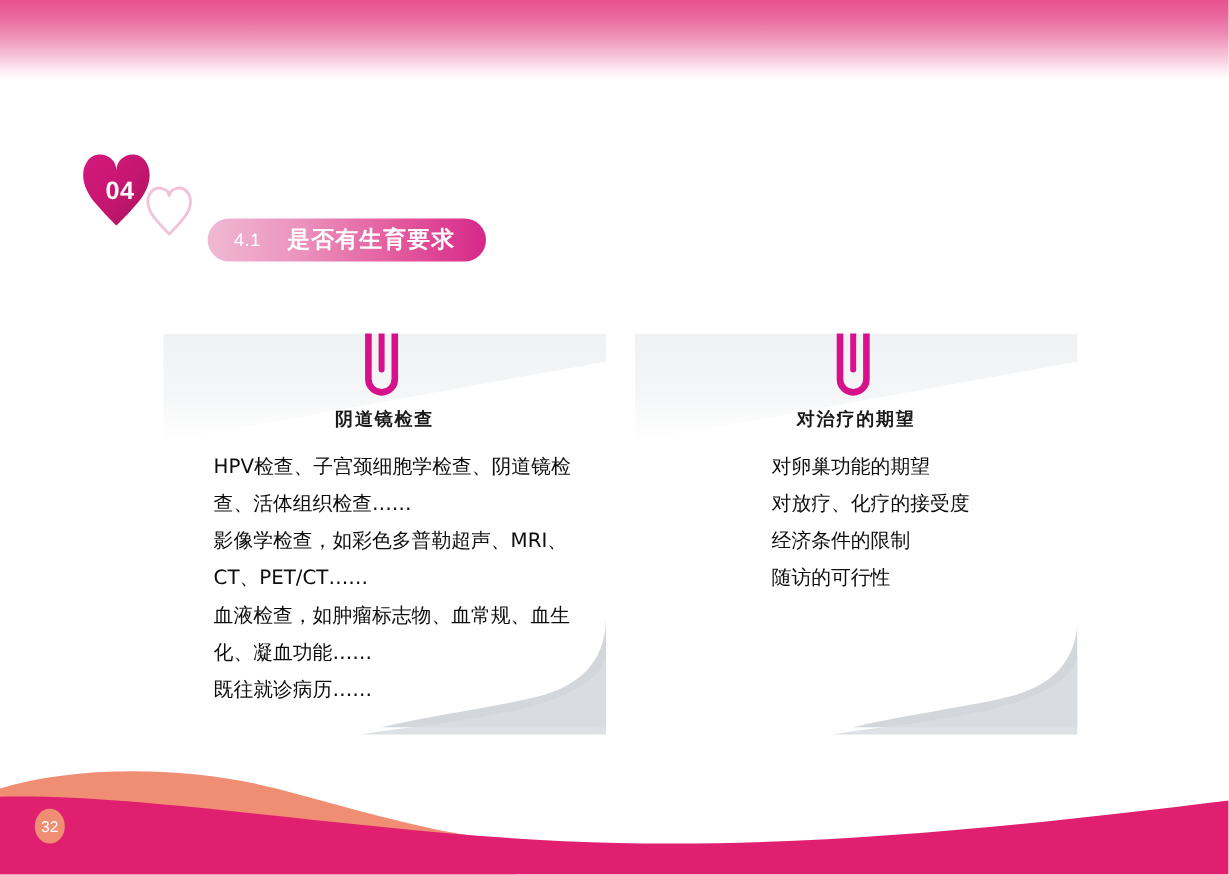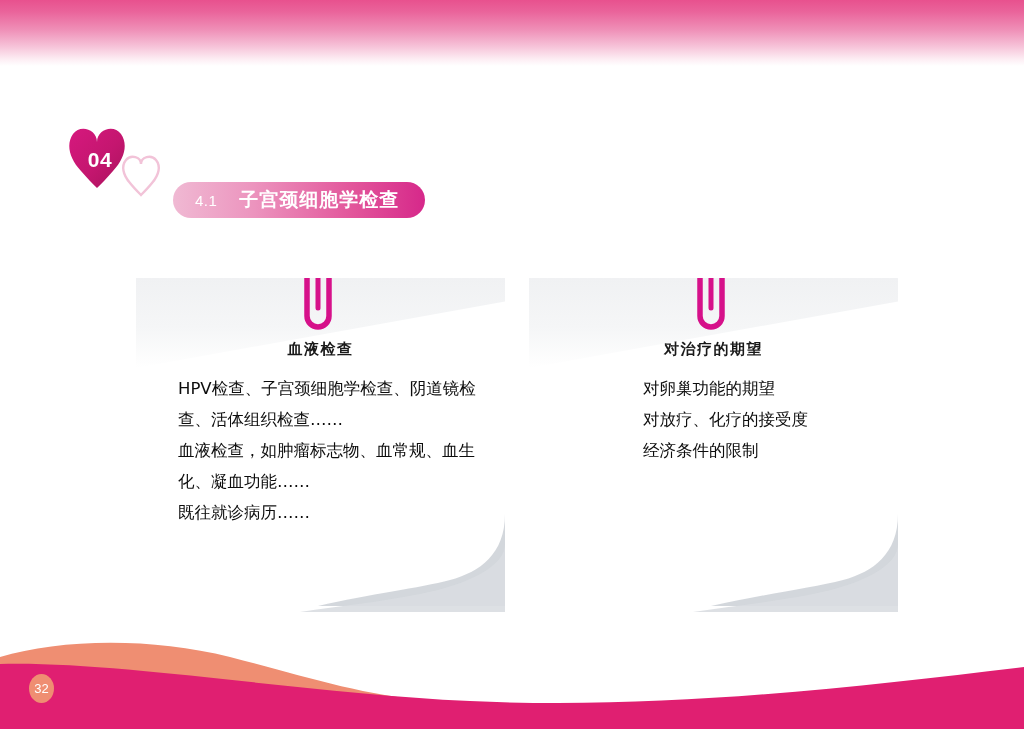--- a/index.html
+++ b/index.html
@@ -209,41 +209,42 @@
       <svg width="46" height="46" viewBox="0 0 46 46" style="position:absolute;left:60px;top:26px">
         <path d="M23 12 C23 5, 13 2, 8 8 C3 14, 5 23, 12 31 C16 36, 20 40, 23 43
                  C26 40, 30 36, 34 31 C41 23, 43 14, 38 8 C33 2, 23 5, 23 12 Z" fill="none" stroke="#f2c3d8" stroke-width="2.4"></path>
       </svg>
       <div class="section-number">04</div>
     </div>
 
 
     <div class="sub-badge">
       <span class="num">4.1</span>
-      <span class="label">子宫颈细胞学检查</span>
+      <span class="label">是否有生育要求</span>
     </div>
   </div>
 
   <div class="card card-left">
     <div class="top-wash"></div>
     <svg class="curl" viewBox="0 0 205 104">
       <path d="M205 0 C205 40, 180 58, 150 66 C120 74, 70 80, 18 92 L205 92 Z" fill="#cbd0d6" opacity="0.85"></path>
       <path d="M205 30 C205 52, 170 70, 120 80 C80 88, 40 92, 0 98 L205 98 Z" fill="#d9dde1" opacity="0.9"></path>
     </svg>
 
     <svg class="clip-icon" viewBox="0 0 46 86">
       <path d="M31 4 L31 64 A11 11 0 0 1 9 64 L9 18" fill="none" stroke="#d6118a" stroke-width="5.5" stroke-linecap="round" stroke-linejoin="round"></path>
       <path d="M31 4 A11 11 0 0 0 9 4 L9 18" fill="none" stroke="#d6118a" stroke-width="5.5" stroke-linecap="round" stroke-linejoin="round"></path>
       <path d="M20 22 L20 56" fill="none" stroke="#d6118a" stroke-width="5" stroke-linecap="round"></path>
     </svg>
 
-    <div class="card-heading">血液检查</div>
+    <div class="card-heading">阴道镜检查</div>
 
     <div class="card-body">
       <p>HPV检查、子宫颈细胞学检查、阴道镜检查、活体组织检查……</p>
+      <p>影像学检查，如彩色多普勒超声、MRI、CT、PET/CT……</p>
       <p>血液检查，如肿瘤标志物、血常规、血生化、凝血功能……</p>
       <p>既往就诊病历……</p>
     </div>
   </div>
 
   <div class="card card-right">
     <div class="top-wash"></div>
     <svg class="curl" viewBox="0 0 205 104">
       <path d="M205 0 C205 40, 180 58, 150 66 C120 74, 70 80, 18 92 L205 92 Z" fill="#cbd0d6" opacity="0.85"></path>
       <path d="M205 30 C205 52, 170 70, 120 80 C80 88, 40 92, 0 98 L205 98 Z" fill="#d9dde1" opacity="0.9"></path>
@@ -254,20 +255,21 @@
       <path d="M31 4 A11 11 0 0 0 9 4 L9 18" fill="none" stroke="#d6118a" stroke-width="5.5" stroke-linecap="round" stroke-linejoin="round"></path>
       <path d="M20 22 L20 56" fill="none" stroke="#d6118a" stroke-width="5" stroke-linecap="round"></path>
     </svg>
 
     <div class="card-heading">对治疗的期望</div>
 
     <div class="card-body">
       <p>对卵巢功能的期望</p>
       <p>对放疗、化疗的接受度</p>
       <p>经济条件的限制</p>
+      <p>随访的可行性</p>
     </div>
   </div>
 
   <svg class="bottom-waves" viewBox="0 0 1024 120" preserveAspectRatio="none">
     <path d="M0 48 C60 30, 150 28, 230 48 C300 66, 360 86, 430 92 L430 120 L0 120 Z" fill="#ef8e72"></path>
     <path d="M0 55 C120 52, 300 84, 470 92 C660 101, 860 78, 1024 58 L1024 120 L0 120 Z" fill="#e01f71"></path>
   </svg>
 
   <div class="page-number">32</div>
 

